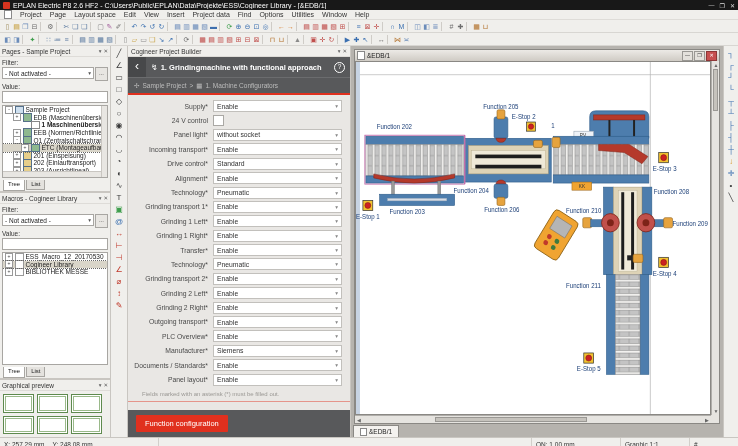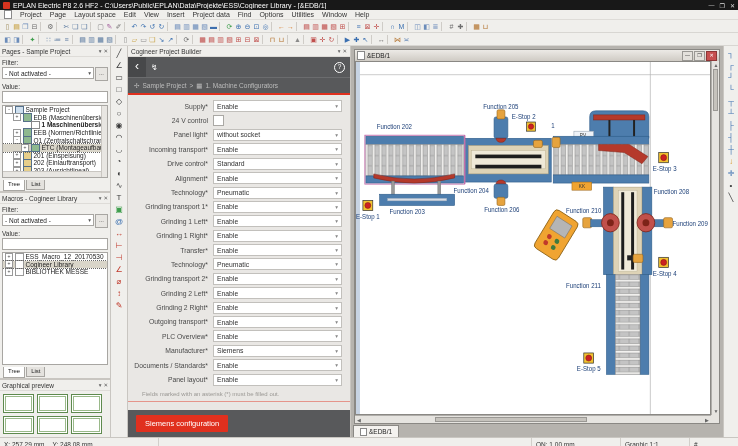--- a/index.html
+++ b/index.html
@@ -435,20 +435,21 @@
     <div class="cg-titlebar">
       <span>Cogineer Project Builder</span>
       <span class="pctl">
         <span>▾</span>
         <span>✕</span>
       </span>
     </div>
     <div class="cg-header">
       <span class="cg-back">‹</span>
       <span class="cg-flash">↯</span>
+      <span class="cg-title">1. Grindingmachine with functional approach</span>
       <span class="cg-help">?</span>
     </div>
     <div class="cg-breadcrumb">
       <span>✢</span>
       <span>Sample Project</span>
       <span>&gt;</span>
       <span>▦</span>
       <span>1. Machine Configurators</span>
     </div>
     <div class="cg-redline"></div>
@@ -648,21 +649,21 @@
             <span class="fval">Enable</span>
             <span class="fcaret">▾</span>
           </div>
 
         </div>
       </div>
       </div>
     <div class="cg-note">Fields marked with an asterisk (*) must be filled out.</div>
     <div class="cg-redline2"></div>
     <div class="cg-footer">
-      <button class="cg-generate">Siemens configuration</button>
+      <button class="cg-generate">Function configuration</button>
     </div>
   </div>
 
   <div class="mdi">
     <div class="child">
       <div class="child-title">
         <span class="cic"></span>
         <span>&amp;EDB/1</span>
         <span class="child-btns">
           <span class="cbtn">—</span>

